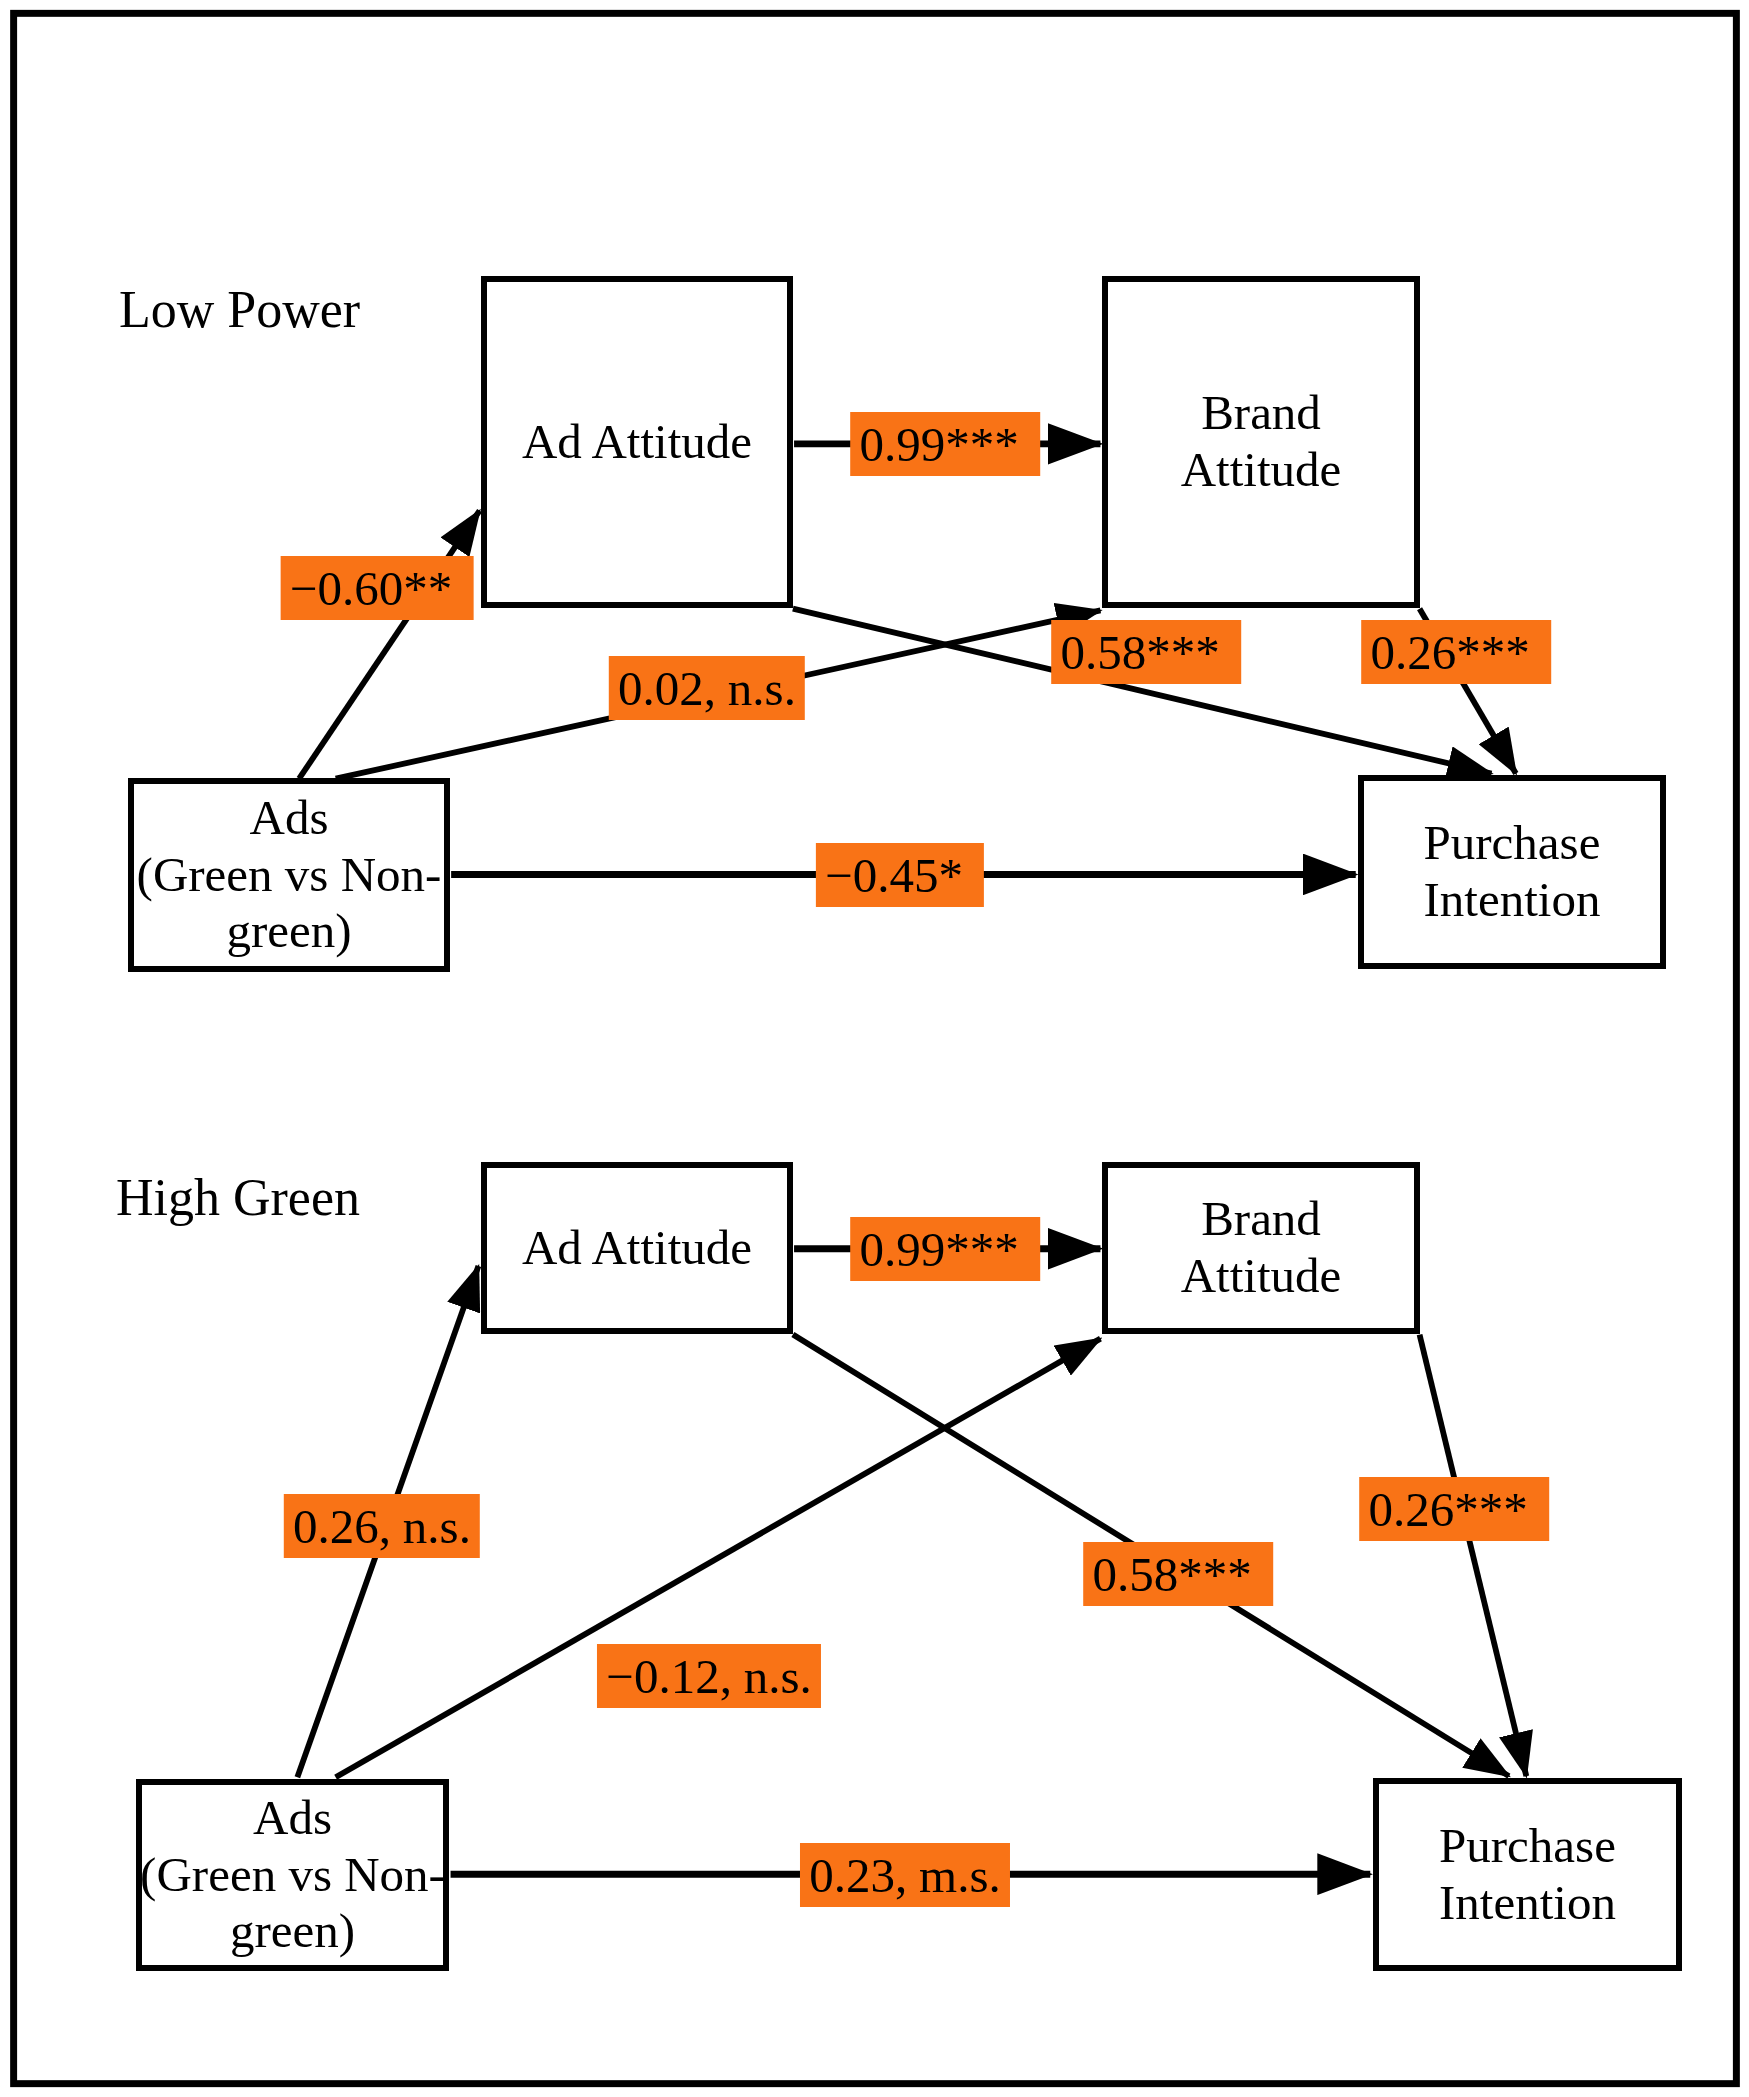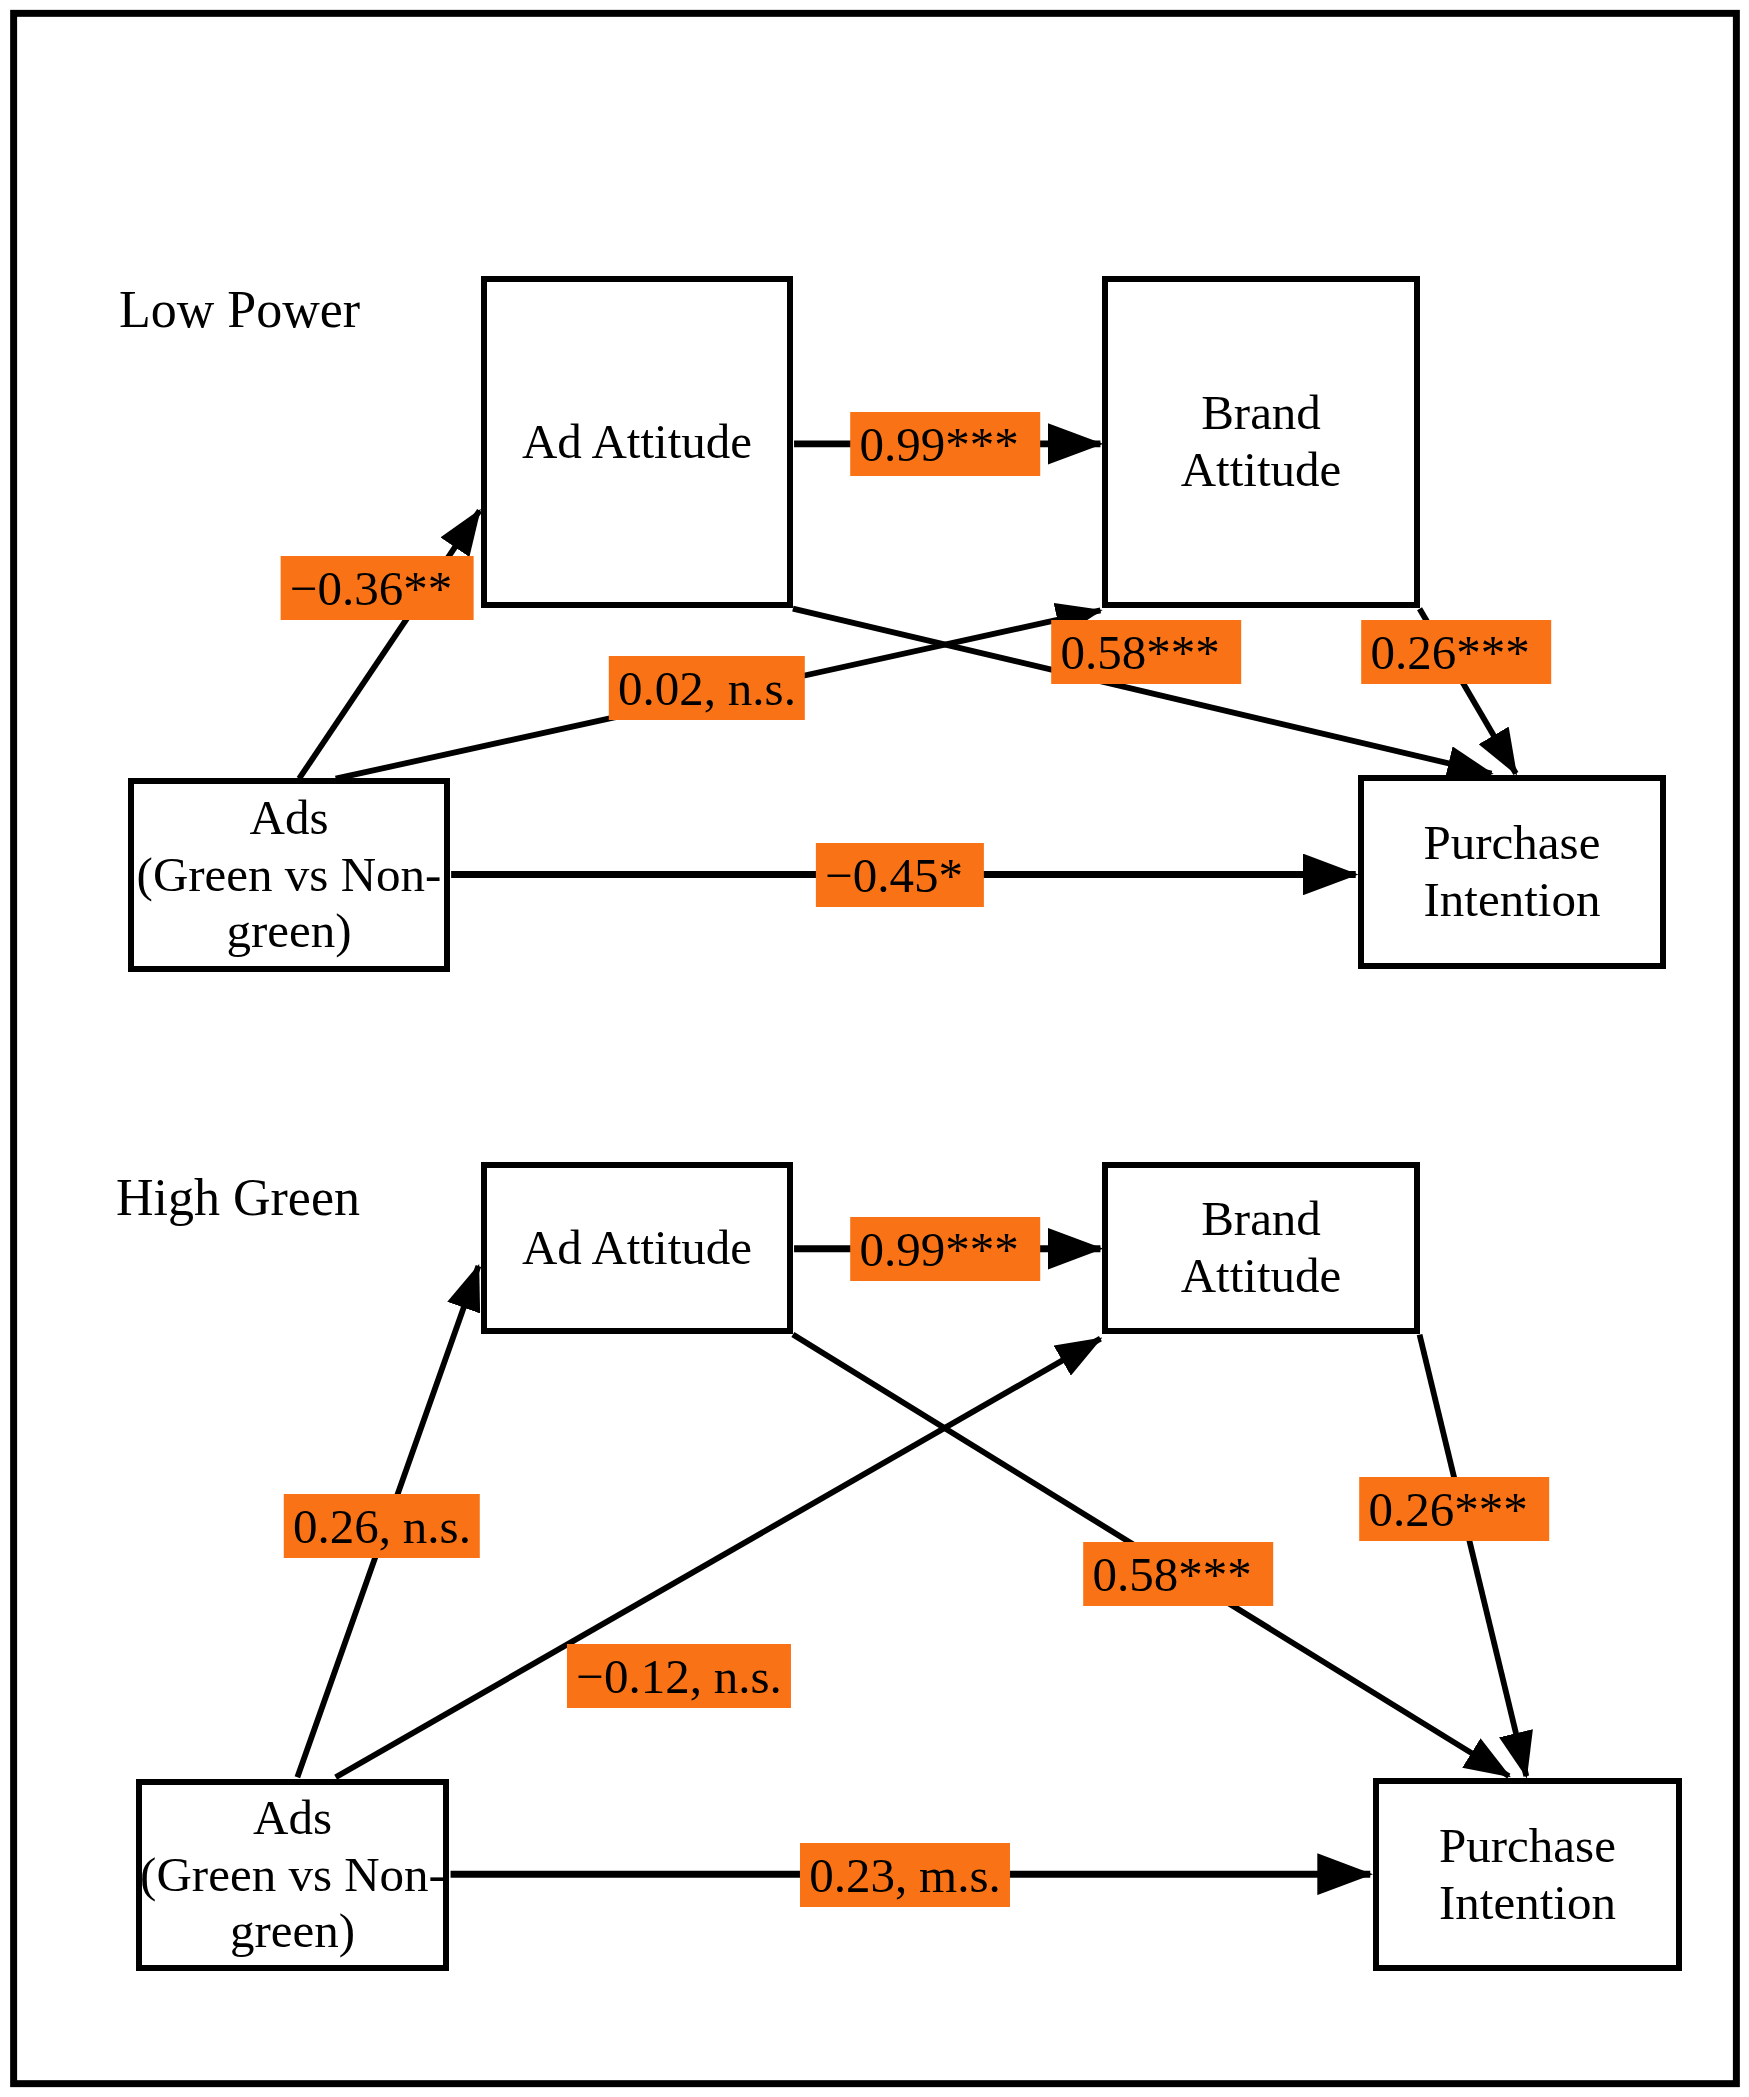--- a/index.html
+++ b/index.html
@@ -78,42 +78,42 @@
   </div>
   <div class="node" style="left:1373px;top:1778px;width:309px;height:193px">
     <div class="nl">Purchase</div>
     <div class="nl">Intention</div>
   </div>
 
   <div class="plabel" style="left:945px;top:444px">
     <span class="coef">0.99***</span><span class="sig"></span>
   </div>
   <div class="plabel" style="left:377px;top:588px">
-    <span class="coef">−0.36**</span><span class="sig"></span>
+    <span class="coef">−0.60**</span><span class="sig"></span>
   </div>
   <div class="plabel" style="left:707px;top:688px">
     <span class="coef">0.02,</span><span class="sig">n.s.</span>
   </div>
   <div class="plabel" style="left:1146px;top:652px">
     <span class="coef">0.58***</span><span class="sig"></span>
   </div>
   <div class="plabel" style="left:1456px;top:652px">
     <span class="coef">0.26***</span><span class="sig"></span>
   </div>
   <div class="plabel" style="left:900px;top:875px">
     <span class="coef">−0.45*</span><span class="sig"></span>
   </div>
 
   <div class="plabel" style="left:945px;top:1249px">
     <span class="coef">0.99***</span><span class="sig"></span>
   </div>
   <div class="plabel" style="left:382px;top:1526px">
     <span class="coef">0.26,</span><span class="sig">n.s.</span>
   </div>
-  <div class="plabel" style="left:679px;top:1676px">
+  <div class="plabel" style="left:709px;top:1676px">
     <span class="coef">−0.12,</span><span class="sig">n.s.</span>
   </div>
   <div class="plabel" style="left:1178px;top:1574px">
     <span class="coef">0.58***</span><span class="sig"></span>
   </div>
   <div class="plabel" style="left:1454px;top:1509px">
     <span class="coef">0.26***</span><span class="sig"></span>
   </div>
   <div class="plabel" style="left:905px;top:1875px">
     <span class="coef">0.23,</span><span class="sig">m.s.</span>

